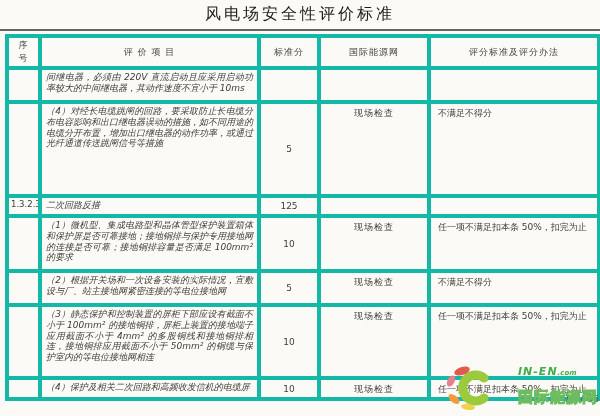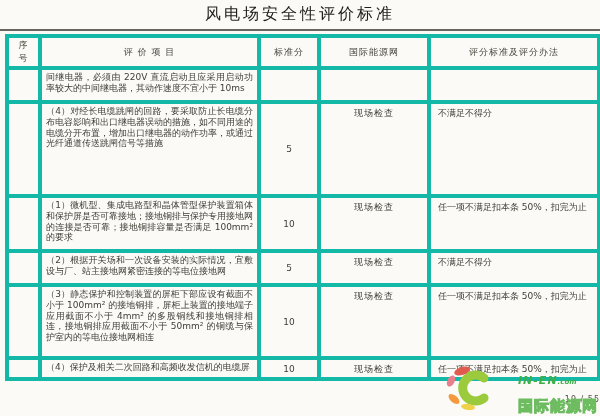--- a/index.html
+++ b/index.html
@@ -43,20 +43,21 @@
     height:13px;
     letter-spacing:1px;
     color:#46433a;
   }
   td.c-no{vertical-align:top;font-size:8.5px;padding-left:2px;text-align:left;}
   td.c-item{
     text-align:justify;
     vertical-align:top;
     line-height:10.8px;
     padding:2px 4px 1px 4px;
+    font-style:italic;
   }
   td.c-score{text-align:center;vertical-align:middle;}
   td.c-method{text-align:center;vertical-align:top;padding-top:3px;letter-spacing:1px;margin-top:32px;}
   td.c-criteria{text-align:left;vertical-align:top;padding-top:3px;padding-left:7px;}
   
   tr.r0 td{height:26px}
   tr.r1 td{height:86px}
   tr.r2 td{height:40px}
   tr.r3 td{height:12px}
   tr.r4 td{height:47px}
@@ -70,21 +71,21 @@
     text-align:right;
     font-size:8px;
     letter-spacing:1px;
     color:#55524a;
   }
   .watermark{
     position:absolute;
     right:2px;
     bottom:2px;
     display:flex;
-    align-items:flex-end;
+    align-items:flex-start;
     gap:20px;
     z-index:5;
   }
   .wm-text{line-height:1;}
   .wm-site{
     font-size:11px;
     font-weight:bold;
     font-style:italic;
     color:#3fae49;
     letter-spacing:1px;
@@ -130,20 +131,27 @@
         <td class="c-method"></td>
         <td class="c-criteria"></td>
       </tr>
       <tr class="r1">
         <td class="c-no"></td>
         <td class="c-item">（4）对经长电缆跳闸的回路，要采取防止长电缆分布电容影响和出口继电器误动的措施，如不同用途的电缆分开布置，增加出口继电器的动作功率，或通过光纤通道传送跳闸信号等措施</td>
         <td class="c-score">5</td>
         <td class="c-method">现场检查</td>
         <td class="c-criteria">不满足不得分</td>
       </tr>
+      <tr class="r3">
+        <td class="c-no">1.3.2.3</td>
+        <td class="c-item">二次回路反措</td>
+        <td class="c-score">125</td>
+        <td class="c-method"></td>
+        <td class="c-criteria"></td>
+      </tr>
       <tr class="r4">
         <td class="c-no"></td>
         <td class="c-item">（1）微机型、集成电路型和晶体管型保护装置箱体和保护屏是否可靠接地；接地铜排与保护专用接地网的连接是否可靠；接地铜排容量是否满足 100mm² 的要求</td>
         <td class="c-score">10</td>
         <td class="c-method">现场检查</td>
         <td class="c-criteria">任一项不满足扣本条 50%，扣完为止</td>
       </tr>
       <tr class="r5">
         <td class="c-no"></td>
         <td class="c-item">（2）根据开关场和一次设备安装的实际情况，宜敷设与厂、站主接地网紧密连接的等电位接地网</td>

